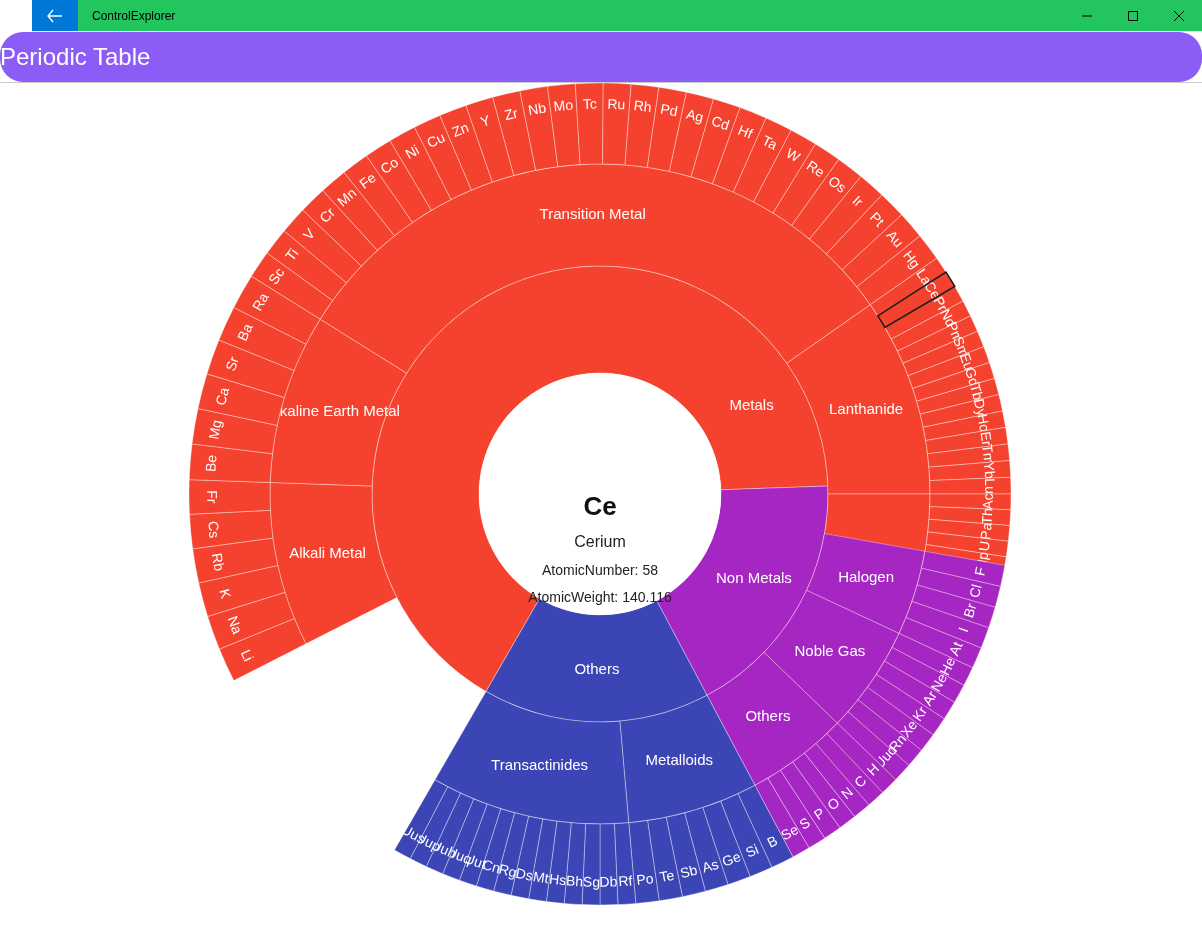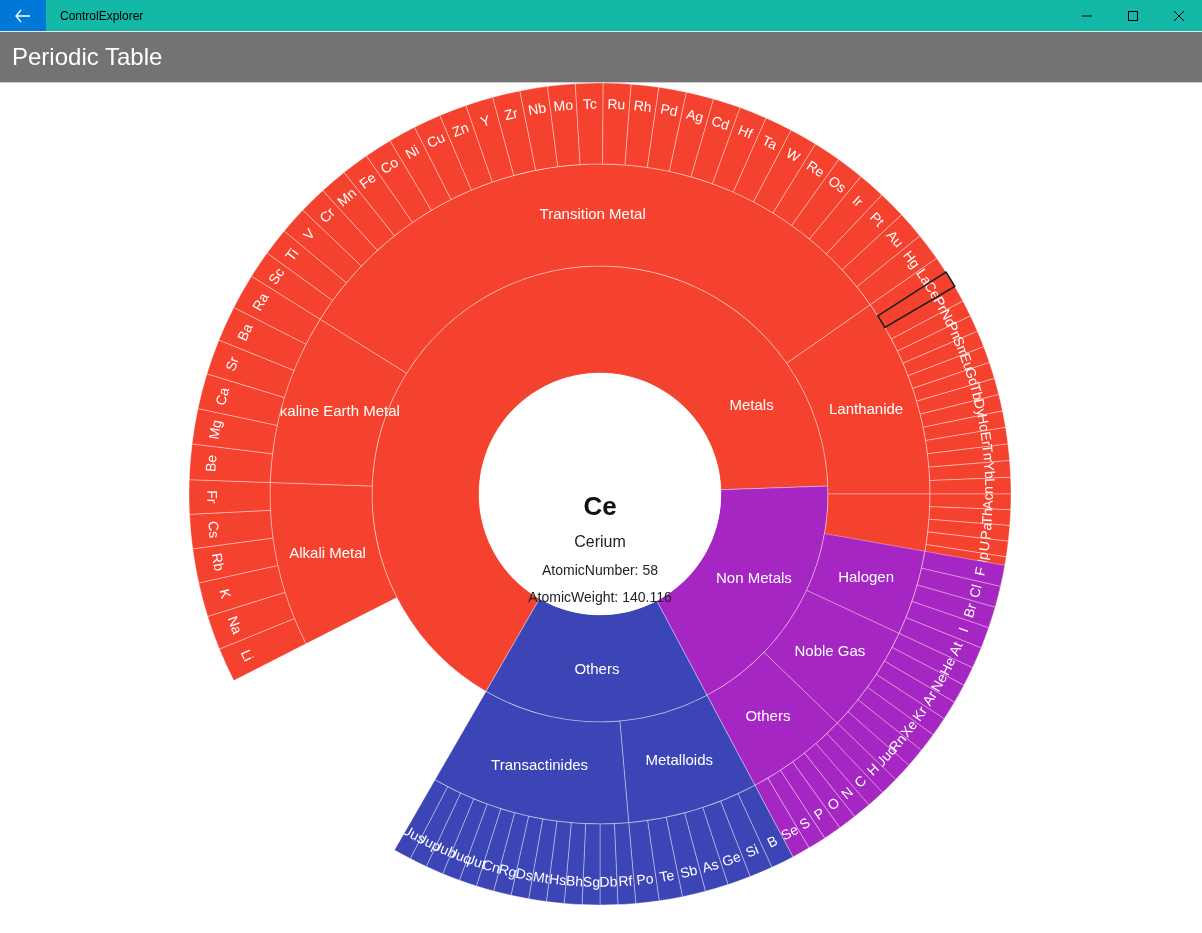--- a/index.html
+++ b/index.html
@@ -13,22 +13,23 @@
   .app {
     width: 1202px; height: 933px;
     position: relative;
     background: #ffffff;
   }
   
   .titlebar {
     height: 32px;
     display: flex;
     align-items: stretch;
-    background: #14b8a6;
+    background: #22c55e;
     border-bottom: 1px solid #e8e8e8;
+    margin-left: 32px;
   }
   .back-button {
     width: 46px;
     background: #0078d7;
     color: #ffffff;
     display: flex;
     align-items: center;
     justify-content: center;
     font-size: 15px;
     line-height: 1;
@@ -48,24 +49,24 @@
     display: flex;
     align-items: center;
     justify-content: center;
     color: #000;
     font-size: 11px;
   }
   .win-btn svg { display: block; }
   
   .header-band {
     height: 50px;
-    background: #737373;
+    background: #8b5cf6;
     display: flex;
     align-items: center;
-    padding-left: 12px;
+    border-radius: 23px;
   }
   .header-title {
     font-size: 24px;
     color: #ffffff;
     font-weight: 400;
   }
   
   .content {
     position: absolute;
     top: 82px; left: 0;

